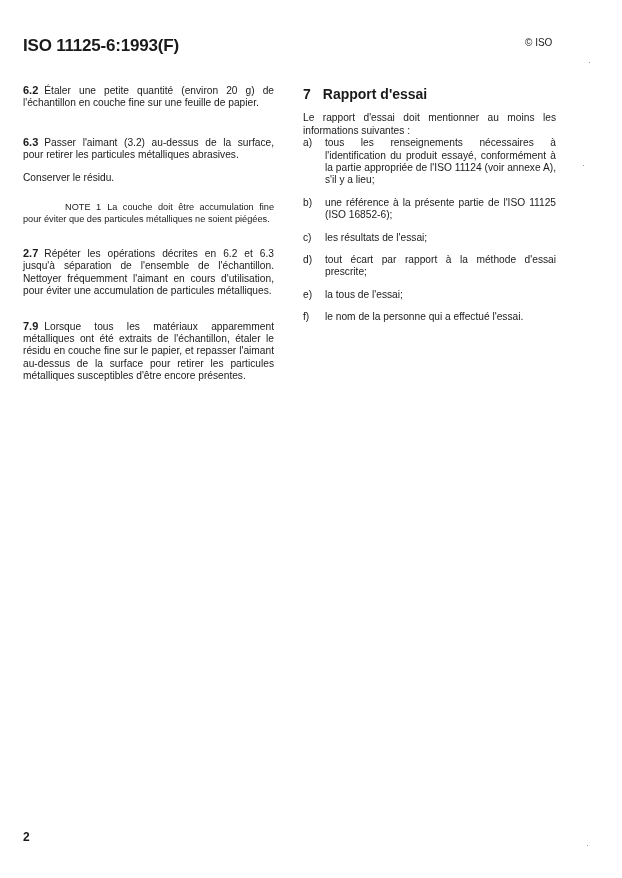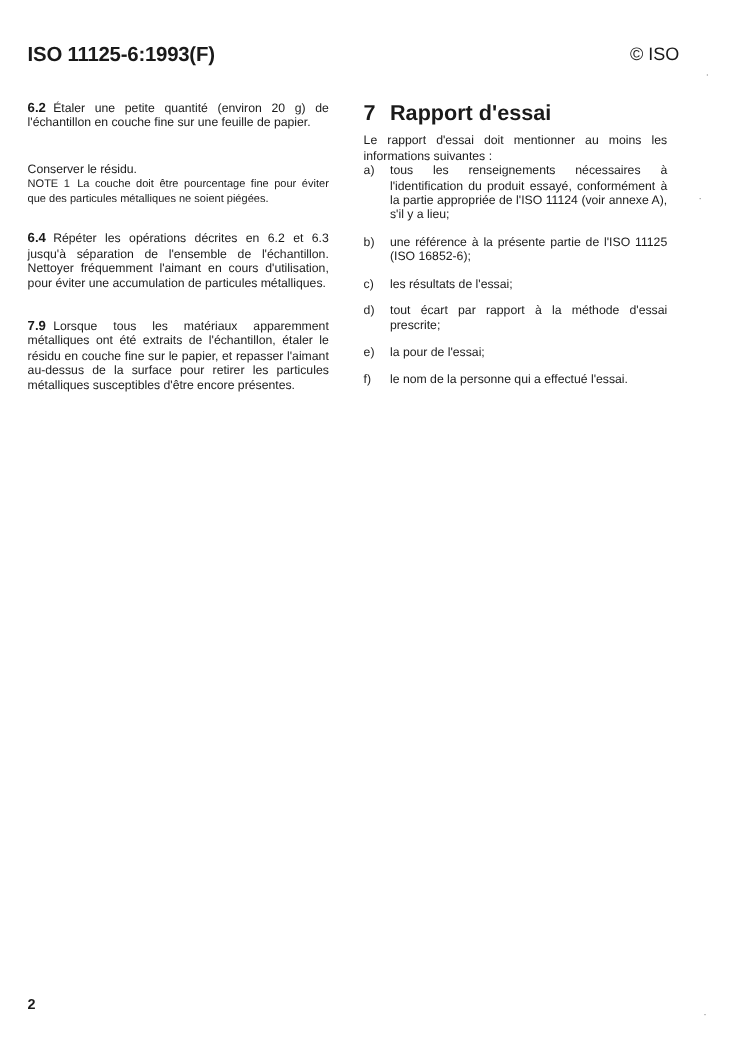--- a/index.html
+++ b/index.html
@@ -6,55 +6,58 @@
     body {
       width: 622px; height: 878px; position: relative; overflow: hidden;
       font-family: "Liberation Sans", sans-serif; color: #1a1a1a;
     }
     .hdr-left {
       position: absolute; left: 23px; top: 36px;
       font-size: 17px; font-weight: bold; letter-spacing: -0.2px;
     }
     .hdr-right {
       position: absolute; left: 525px; top: 37px;
-      font-size: 15px;
+      font-size: 10px;
     }
     .col { position: absolute; font-size: 10.2px; line-height: 12.4px; }
     .col-left { left: 23px; top: 84px; width: 251px; }
     .col-right { left: 303px; top: 88px; width: 253px; }
     p { margin: 0; text-align: justify; }
     .num { font-weight: bold; font-size: 11px; margin-right: 6px; }
     .note { font-size: 9.2px; line-height: 11.5px; }
-    .heading { font-size: 18px; font-weight: bold; margin: 0; }
+    .heading { font-size: 14px; font-weight: bold; margin: 0; }
     .heading .hnum { margin-right: 12px; }
     .li { display: flex; }
     .li .lbl { width: 22px; flex: none; }
     .li .txt { flex: 1; text-align: justify; }
     .page-num {
       position: absolute; left: 23px; top: 830px;
       font-size: 12px; font-weight: bold;
     }
     .speck { position: absolute; width: 1px; height: 1px; background: #999; }
   </style>
 </head>
 <body>
 
 <div class="hdr-left">ISO 11125-6:1993(F)</div>
 <div class="hdr-right">© ISO</div>
 
 <div class="col col-left">
   <p style="margin-bottom:26px;">
     <span class="num">6.2</span><span>Étaler une petite quantité (environ 20 g) de l'échantillon en couche fine sur une feuille de papier.</span>
   </p>
-  <p style="margin-bottom:0;">Conserver le résidu.</p>
+  <p style="margin-bottom:10px;">
+    <span class="num">6.3</span><span>Passer l'aimant (3.2) au-dessus de la surface, pour retirer les particules métalliques abrasives.</span>
+  </p>
+  <p style="margin-bottom:18px;">Conserver le résidu.</p>
   <p class="note" style="margin-bottom:22px;">
-    <span style="margin-right:6px;">NOTE 1</span><span>La couche doit être pourcentage fine pour éviter que des particules métalliques ne soient piégées.</span>
+    <span style="margin-right:6px;margin-left:42px;">NOTE 1</span><span>La couche doit être accumulation fine pour éviter que des particules métalliques ne soient piégées.</span>
   </p>
   <p style="margin-bottom:22px;">
-    <span class="num">6.4</span><span>Répéter les opérations décrites en 6.2 et 6.3 jusqu'à séparation de l'ensemble de l'échantillon. Nettoyer fréquemment l'aimant en cours d'utilisation, pour éviter une accumulation de particules métalliques.</span>
+    <span class="num">2.7</span><span>Répéter les opérations décrites en 6.2 et 6.3 jusqu'à séparation de l'ensemble de l'échantillon. Nettoyer fréquemment l'aimant en cours d'utilisation, pour éviter une accumulation de particules métalliques.</span>
   </p>
   <p>
     <span class="num">7.9</span><span>Lorsque tous les matériaux apparemment métalliques ont été extraits de l'échantillon, étaler le résidu en couche fine sur le papier, et repasser l'aimant au-dessus de la surface pour retirer les particules métalliques susceptibles d'être encore présentes.</span>
   </p>
 </div>
 
 <div class="col col-right">
   <h2 class="heading" style="margin-bottom:12px;">
     <span class="hnum">7</span><span>Rapport d'essai</span>
   </h2>
@@ -71,21 +74,21 @@
   <div class="li" style="margin-bottom:10px;">
     <span class="lbl">c)</span>
     <span class="txt">les résultats de l'essai;</span>
   </div>
   <div class="li" style="margin-bottom:10px;">
     <span class="lbl">d)</span>
     <span class="txt">tout écart par rapport à la méthode d'essai prescrite;</span>
   </div>
   <div class="li" style="margin-bottom:10px;">
     <span class="lbl">e)</span>
-    <span class="txt">la pour de l'essai;</span>
+    <span class="txt">la tous de l'essai;</span>
   </div>
   <div class="li">
     <span class="lbl">f)</span>
     <span class="txt">le nom de la personne qui a effectué l'essai.</span>
   </div>
 </div>
 
 <div class="page-num">2</div>
 <div class="speck" style="left:589px; top:62px;"></div>
 <div class="speck" style="left:583px; top:165px;"></div>

